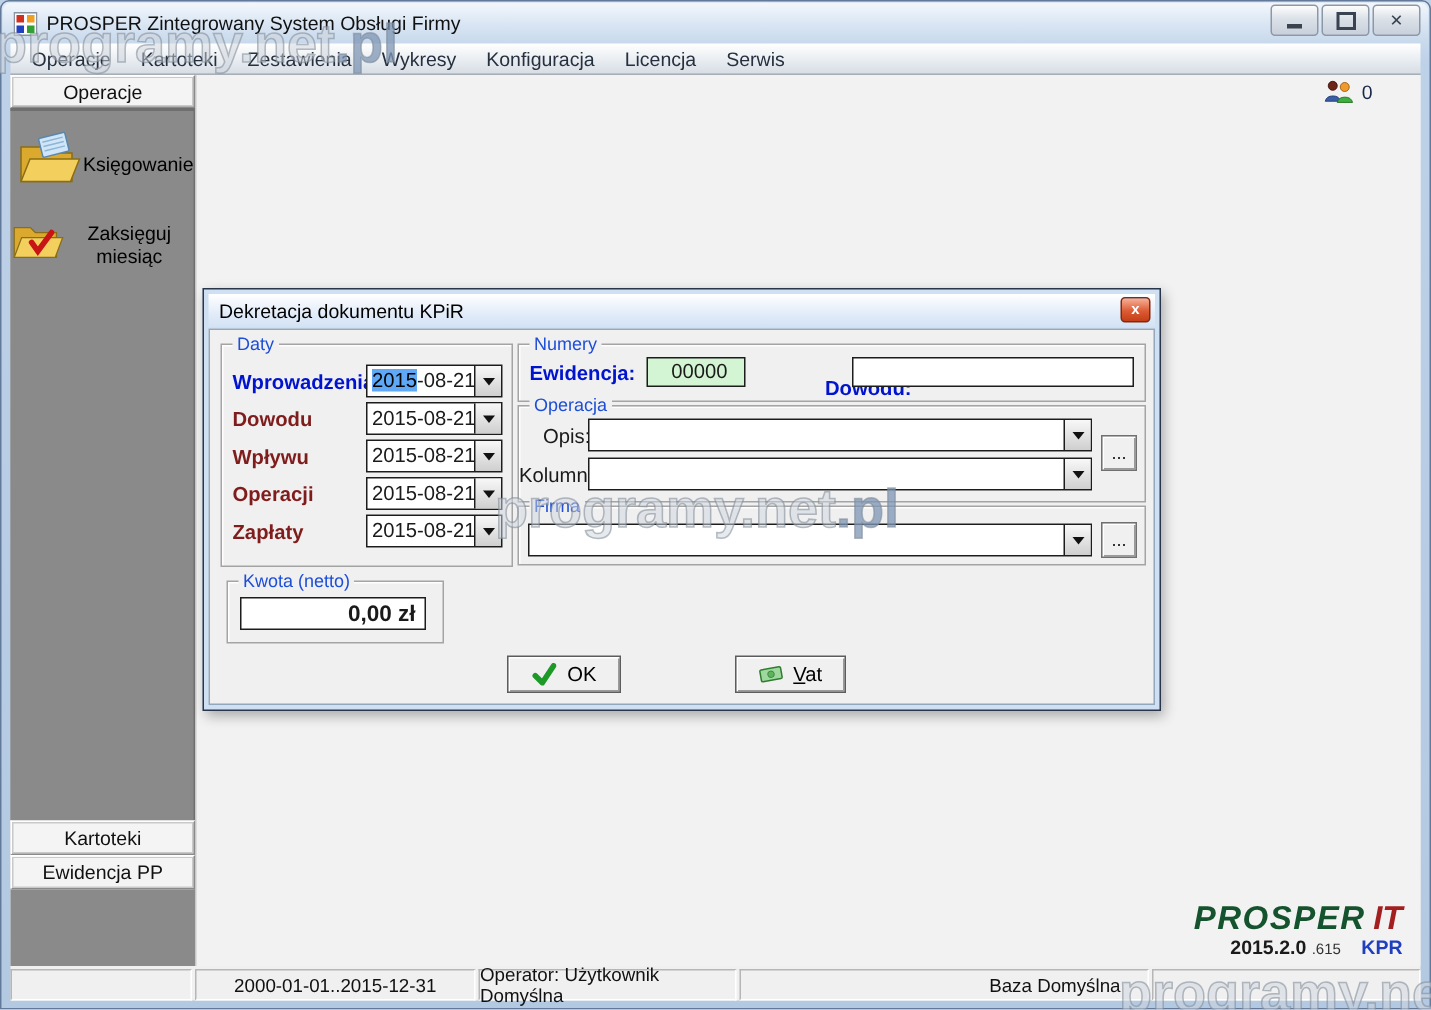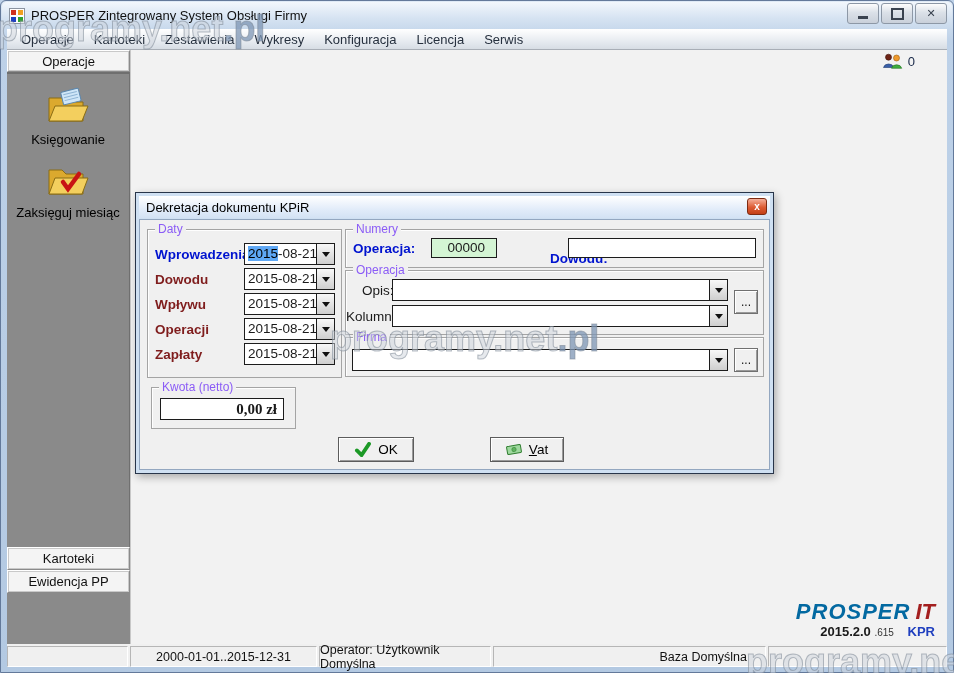--- a/index.html
+++ b/index.html
@@ -37,57 +37,57 @@
   .online{position:absolute;top:3px;right:32px;display:flex;align-items:center;gap:5px;}
   .online-count{color:#182848;font-size:13px;}
   
   .sidebar{position:absolute;left:0;top:0;width:123px;bottom:0;background:#8a8a8a;}
   .bar-btn{height:22px;background:#f4f4f4;border:1px solid;border-color:#ffffff #8a8a8a #8a8a8a #ffffff;
     box-shadow:0 0 0 1px #c9c9c9 inset;display:flex;align-items:center;justify-content:center;
     font-size:13px;color:#111;box-sizing:border-box;}
   .sb-header{position:absolute;left:0;top:0;right:0;}
   .sb-tools{position:absolute;left:0;top:22px;right:0;bottom:97px;background:#8a8a8a;
     border-top:2px solid #6f6f6f;border-right:1px solid #707070;}
-  .tool{display:flex;flex-direction:column;align-items:center;margin-top:13px;justify-content:flex-end;}
+  .tool{display:flex;flex-direction:row;align-items:center;margin-top:13px;justify-content:flex-end;}
   .tool-label{margin-top:5px;color:#000;font-size:13px;text-align:center;}
   .sb-bottom{position:absolute;left:0;right:0;bottom:51px;}
   .sb-bottom .bar-btn{height:23px;}
   
   .statusbar{position:absolute;left:7px;top:644px;width:940px;height:23px;background:#f0f0f0;
     display:flex;align-items:stretch;gap:2px;padding-top:2px;box-sizing:border-box;}
   .sb-panel{border:1px solid;border-color:#b6b6b6 #ffffff #ffffff #b6b6b6;
     display:flex;align-items:center;justify-content:center;font-size:12.5px;color:#111;
     box-sizing:border-box;}
   .sb-p0{width:121px;}
   .sb-p1{width:187px;}
   .sb-p2{width:172px;}
   .sb-p3{width:273px;justify-content:flex-end;padding-right:18px;}
   .sb-p4{flex:1;}
   
   .logo{position:absolute;right:19px;top:600px;text-align:right;line-height:1.1;}
-  .logo-brand{font-size:22px;font-weight:900;font-style:italic;letter-spacing:1px;color:#0369a1;}
+  .logo-brand{font-size:22px;font-weight:900;font-style:italic;letter-spacing:1px;color:#14532d;}
   .logo-brand2{font-size:22px;font-weight:900;font-style:italic;color:#a31f1f;margin-left:5px;}
   .logo-line2{font-size:13px;margin-top:1px;}
   .logo-ver{font-weight:bold;color:#1a1a1a;}
   .logo-build{font-size:10px;color:#333;}
   .logo-mod{font-weight:bold;color:#1f3fbf;margin-left:10px;}
   
   .dialog{position:absolute;left:135px;top:192px;width:637px;height:280px;
     background:#cfe0f2;border:1px solid #28354a;box-shadow:2px 3px 8px rgba(0,0,0,.3);z-index:10;}
   .dlg-title{position:absolute;left:3px;top:3px;right:3px;height:22px;
     background:linear-gradient(#ffffff,#e2ecf9 60%,#d3e2f4);
     display:flex;align-items:center;padding-left:7px;font-size:13px;color:#000;box-sizing:border-box;}
   .dlg-close{position:absolute;right:6px;top:5px;width:20px;height:17px;
     background:linear-gradient(#f5b09a,#dd5c34 55%,#c33f17);
     border:1px solid #7d2b12;border-radius:3px;color:#fff;font-size:10px;font-weight:bold;
     display:flex;align-items:center;justify-content:center;box-sizing:border-box;}
   .dlg-body{position:absolute;left:3px;top:26px;right:3px;bottom:3px;background:#f0f0f0;
     border:1px solid #93a7c0;box-sizing:border-box;}
   .grp{position:absolute;border:1px solid #a4a4a4;box-shadow:1px 1px 0 rgba(255,255,255,.9) inset;}
-  .grp-legend{position:absolute;top:-8px;left:7px;background:#f0f0f0;padding:0 3px;font-size:12px;color:#8b5cf6;}
+  .grp-legend{position:absolute;top:-8px;left:7px;background:#f0f0f0;padding:0 3px;font-size:12px;color:#1d4ed8;}
   .lbl-blue{color:#0013cf;font-weight:bold;}
   .lbl-green{color:#7f1d1d;font-weight:bold;}
   .combo{position:absolute;background:#fff;border:1px solid #1c1c1c;display:flex;box-sizing:border-box;}
   .combo-text{flex:1;padding:2px 3px 0 3px;font-size:13.5px;white-space:nowrap;overflow:hidden;}
   .combo-btn{width:17px;background:linear-gradient(#f8f8f8,#cfcfcf);border-left:1px solid #1c1c1c;
     display:flex;align-items:center;justify-content:center;}
   .arr{width:0;height:0;border:4px solid transparent;border-top:5px solid #111;margin-top:5px;}
   .sel{background:#5fa8f5;color:#000;}
   .field{position:absolute;background:#fff;border:1px solid #1c1c1c;box-sizing:border-box;
     font-size:13.5px;padding:1px 4px 0 4px;}
@@ -238,21 +238,21 @@
       <div class="combo" style="left:96px;top:113px;width:91px;height:22px;">
         <span class="combo-text">2015-08-21</span>
         <span class="combo-btn">
             <span class="arr"></span>
           </span>
       </div>
     </div>
 
     <div class="grp" style="left:205px;top:9px;width:417px;height:37px;">
       <span class="grp-legend">Numery</span>
-      <span class="row-lbl lbl-blue" style="left:7px;top:11px;">Operacja:</span>
+      <span class="row-lbl lbl-blue" style="left:7px;top:11px;">Ewidencja:</span>
       <div class="field field-green" style="left:85px;top:8px;width:66px;height:20px;">00000</div>
       <span class="row-lbl lbl-blue" style="left:160px;top:21px;margin-left:44px;">Dowodu:</span>
       <div class="field" style="left:222px;top:8px;width:188px;height:20px;"></div>
     </div>
 
     <div class="grp" style="left:205px;top:50px;width:417px;height:63px;">
       <span class="grp-legend">Operacja</span>
       <span class="row-lbl" style="left:16px;top:12px;">Opis:</span>
       <div class="combo" style="left:46px;top:8px;width:336px;height:22px;">
         <span class="combo-text"></span>
@@ -276,21 +276,21 @@
         <span class="combo-text"></span>
         <span class="combo-btn">
             <span class="arr"></span>
           </span>
       </div>
       <div class="dots-btn" style="left:388px;top:10px;">...</div>
     </div>
 
     <div class="grp" style="left:11px;top:167px;width:143px;height:40px;">
       <span class="grp-legend">Kwota (netto)</span>
-      <div class="field kwota-val" style="left:8px;top:10px;width:124px;height:22px;font-family:Liberation Serif, serif;">0,00 zł</div>
+      <div class="field kwota-val" style="left:8px;top:10px;width:124px;height:22px;">0,00 zł</div>
     </div>
 
     <div class="push-btn" style="left:198px;top:217px;width:76px;">
       <svg width="17" height="15" viewBox="0 0 18 16">
         <path d="M3 9 l5 5 L16 2" stroke="#1c9926" stroke-width="4" fill="none" stroke-linecap="round"></path>
       </svg>
       <span>OK</span>
     </div>
     <div class="push-btn" style="left:350px;top:217px;width:74px;">
       <svg width="16" height="13" viewBox="0 0 16 12">

